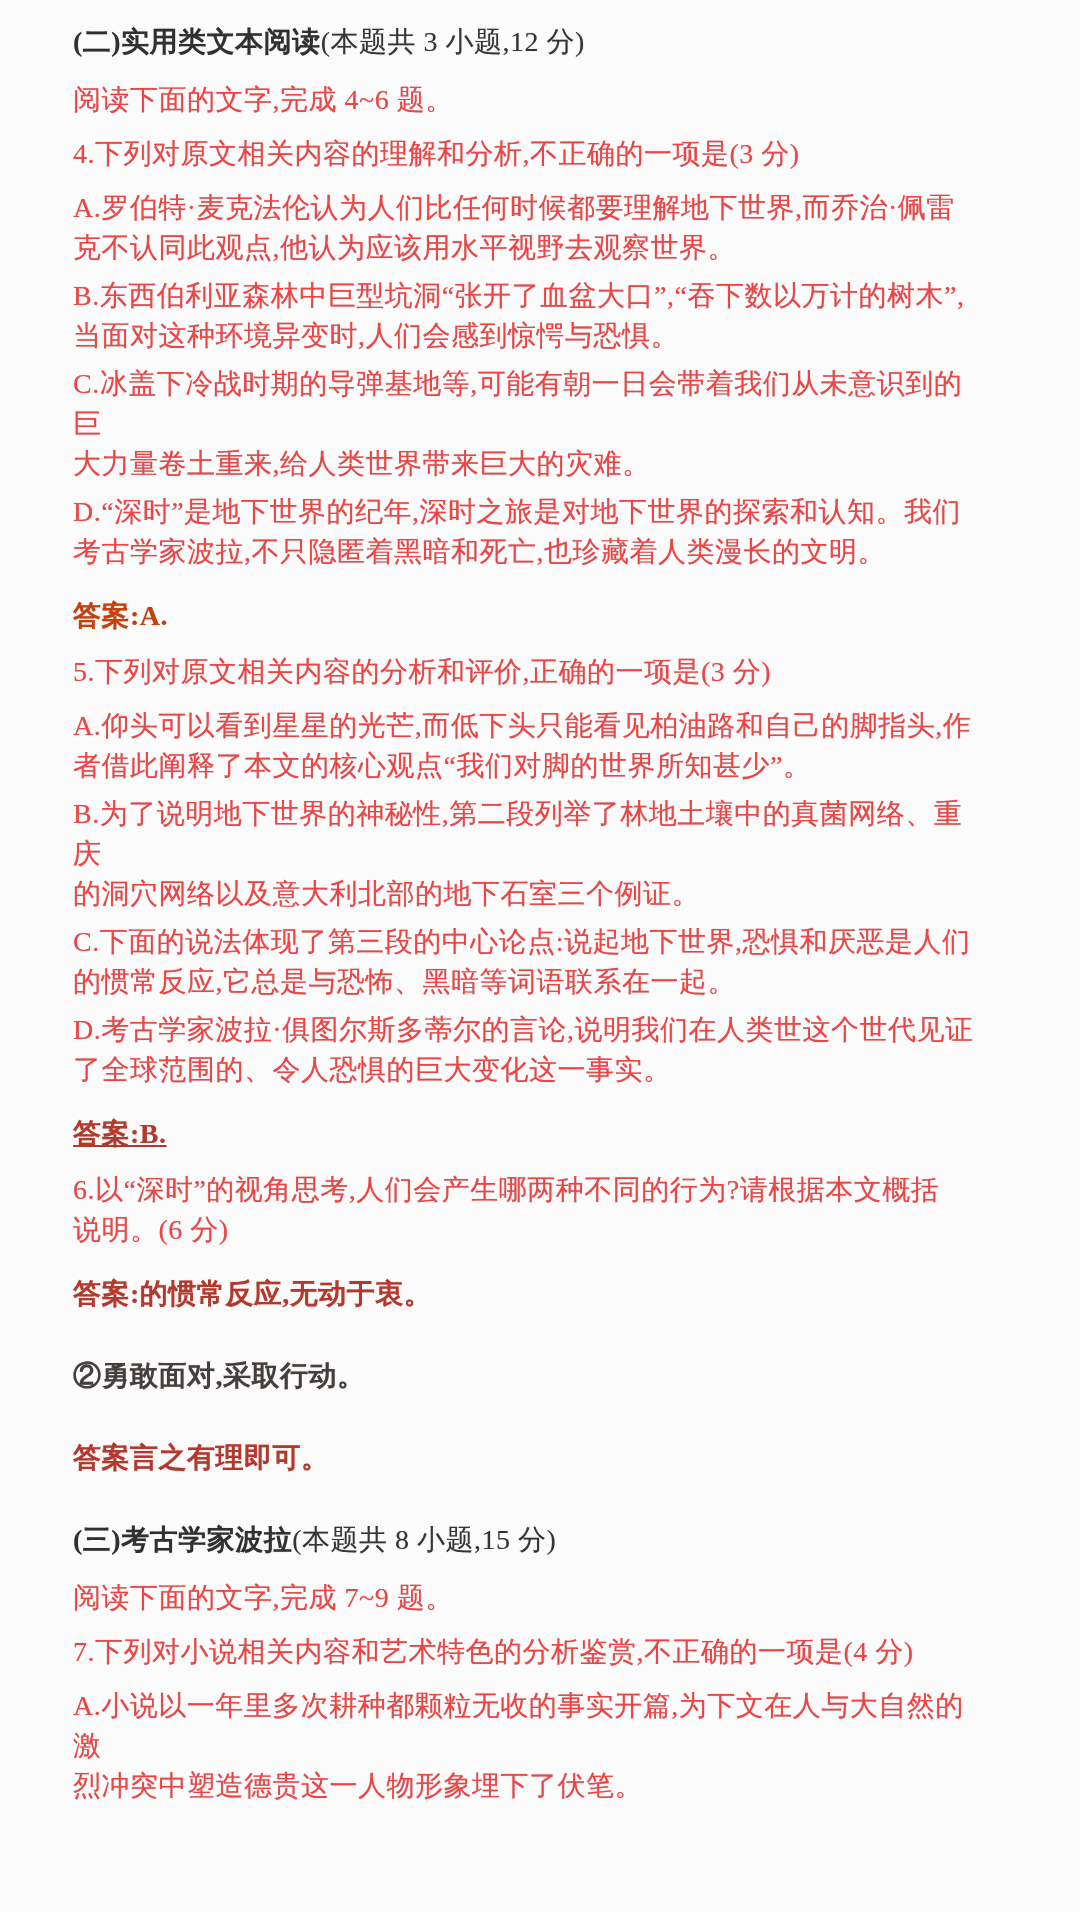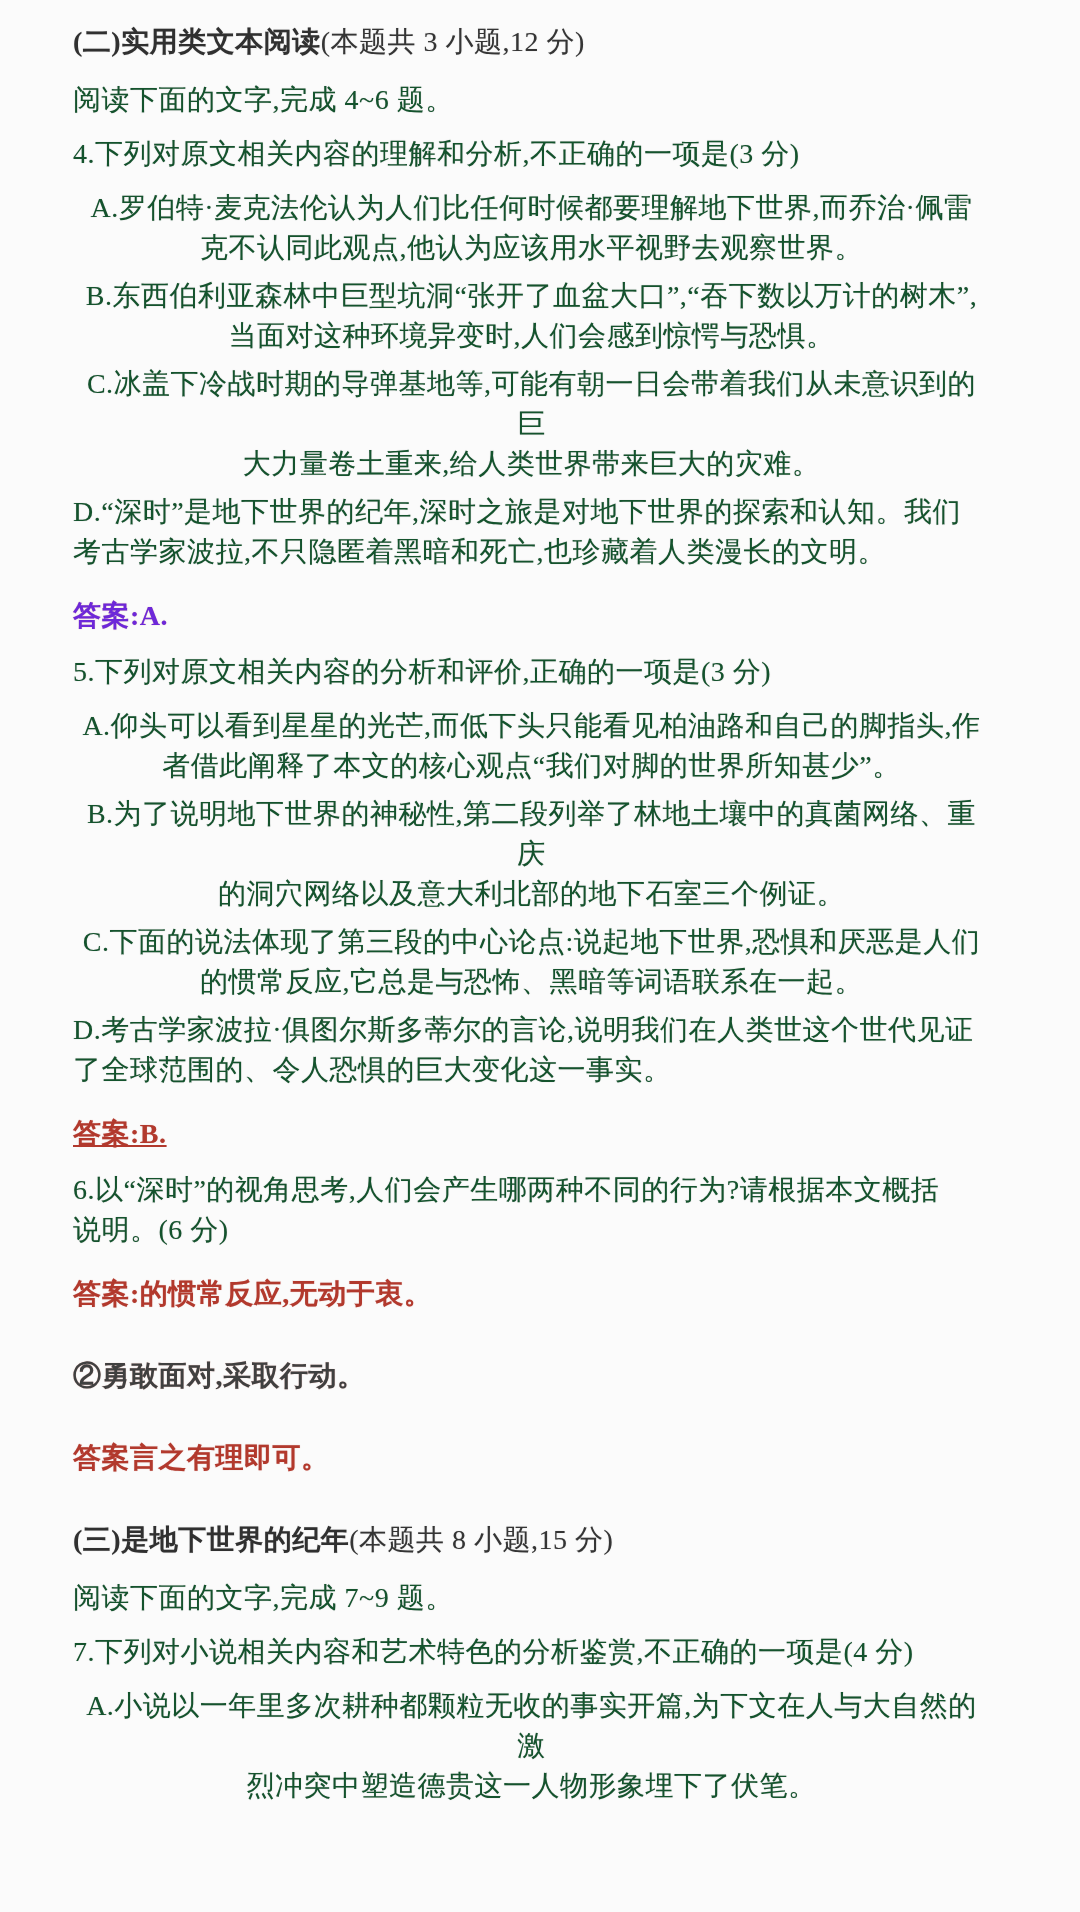--- a/index.html
+++ b/index.html
@@ -17,30 +17,30 @@
     box-sizing: border-box;
     width: 1080px;
     height: 1912px;
     padding: 22px 90px 0 73px;
     overflow: hidden;
   }
   .block {
     font-size: 28px;
     line-height: 40px;
     letter-spacing: 0.5px;
-    color: #14532d;
+    color: #ef4444;
     white-space: pre-line;
     text-shadow: 0 0 1px rgba(62,62,62,0.35);
   }
   
   .k-section      { margin-bottom: 18px; }
   .k-intro        { margin-bottom: 14px; }
   .k-question     { margin-bottom: 14px; }
   .k-question-end { margin-bottom: 24px; }
-  .k-option       { margin-bottom: 8px; text-align: center;  }
+  .k-option       { margin-bottom: 8px;  }
   .k-option-end   { margin-bottom: 24px; }
   .k-answer       { margin-bottom: 16px; }
   .k-answer-spaced{ margin-bottom: 42px; }
 
   .k-section { color: #353535; }
   .bold-part { font-weight: bold; color: #303030; }
   .rest-part { font-weight: normal; }
 
   .k-answer, .k-answer-spaced {
     font-weight: bold;
@@ -55,34 +55,34 @@
     <div class="block k-intro">阅读下面的文字,完成 4~6 题。</div>
     <div class="block k-question">4.下列对原文相关内容的理解和分析,不正确的一项是(3 分)</div>
     <div class="block k-option">A.罗伯特·麦克法伦认为人们比任何时候都要理解地下世界,而乔治·佩雷
 克不认同此观点,他认为应该用水平视野去观察世界。</div>
     <div class="block k-option">B.东西伯利亚森林中巨型坑洞“张开了血盆大口”,“吞下数以万计的树木”,
 当面对这种环境异变时,人们会感到惊愕与恐惧。</div>
     <div class="block k-option">C.冰盖下冷战时期的导弹基地等,可能有朝一日会带着我们从未意识到的巨
 大力量卷土重来,给人类世界带来巨大的灾难。</div>
     <div class="block k-option-end">D.“深时”是地下世界的纪年,深时之旅是对地下世界的探索和认知。我们
 考古学家波拉,不只隐匿着黑暗和死亡,也珍藏着人类漫长的文明。</div>
-    <div class="block k-answer" style="color: #6d28d9;">答案:A.</div>
+    <div class="block k-answer" style="color: #c2410c;">答案:A.</div>
     <div class="block k-question">5.下列对原文相关内容的分析和评价,正确的一项是(3 分)</div>
     <div class="block k-option">A.仰头可以看到星星的光芒,而低下头只能看见柏油路和自己的脚指头,作
 者借此阐释了本文的核心观点“我们对脚的世界所知甚少”。</div>
     <div class="block k-option">B.为了说明地下世界的神秘性,第二段列举了林地土壤中的真菌网络、重庆
 的洞穴网络以及意大利北部的地下石室三个例证。</div>
     <div class="block k-option">C.下面的说法体现了第三段的中心论点:说起地下世界,恐惧和厌恶是人们
 的惯常反应,它总是与恐怖、黑暗等词语联系在一起。</div>
     <div class="block k-option-end">D.考古学家波拉·俱图尔斯多蒂尔的言论,说明我们在人类世这个世代见证
 了全球范围的、令人恐惧的巨大变化这一事实。</div>
     <div class="block k-answer" style="color: rgb(178, 57, 45); text-decoration: underline;">答案:B.</div>
     <div class="block k-question-end">6.以“深时”的视角思考,人们会产生哪两种不同的行为?请根据本文概括
 说明。(6 分)</div>
     <div class="block k-answer-spaced" style="color: rgb(178, 57, 45);">答案:的惯常反应,无动于衷。</div>
     <div class="block k-answer-spaced" style="color: #404040;">②勇敢面对,采取行动。</div>
     <div class="block k-answer-spaced" style="color: rgb(178, 57, 45);">答案言之有理即可。</div>
-    <div class="block k-section"><span class="bold-part">(三)是地下世界的纪年</span><span class="rest-part">(本题共 8 小题,15 分)</span></div>
+    <div class="block k-section"><span class="bold-part">(三)考古学家波拉</span><span class="rest-part">(本题共 8 小题,15 分)</span></div>
     <div class="block k-intro">阅读下面的文字,完成 7~9 题。</div>
     <div class="block k-question">7.下列对小说相关内容和艺术特色的分析鉴赏,不正确的一项是(4 分)</div>
     <div class="block k-option">A.小说以一年里多次耕种都颗粒无收的事实开篇,为下文在人与大自然的激
 烈冲突中塑造德贵这一人物形象埋下了伏笔。</div>
   </div>
 
 </body></html>

